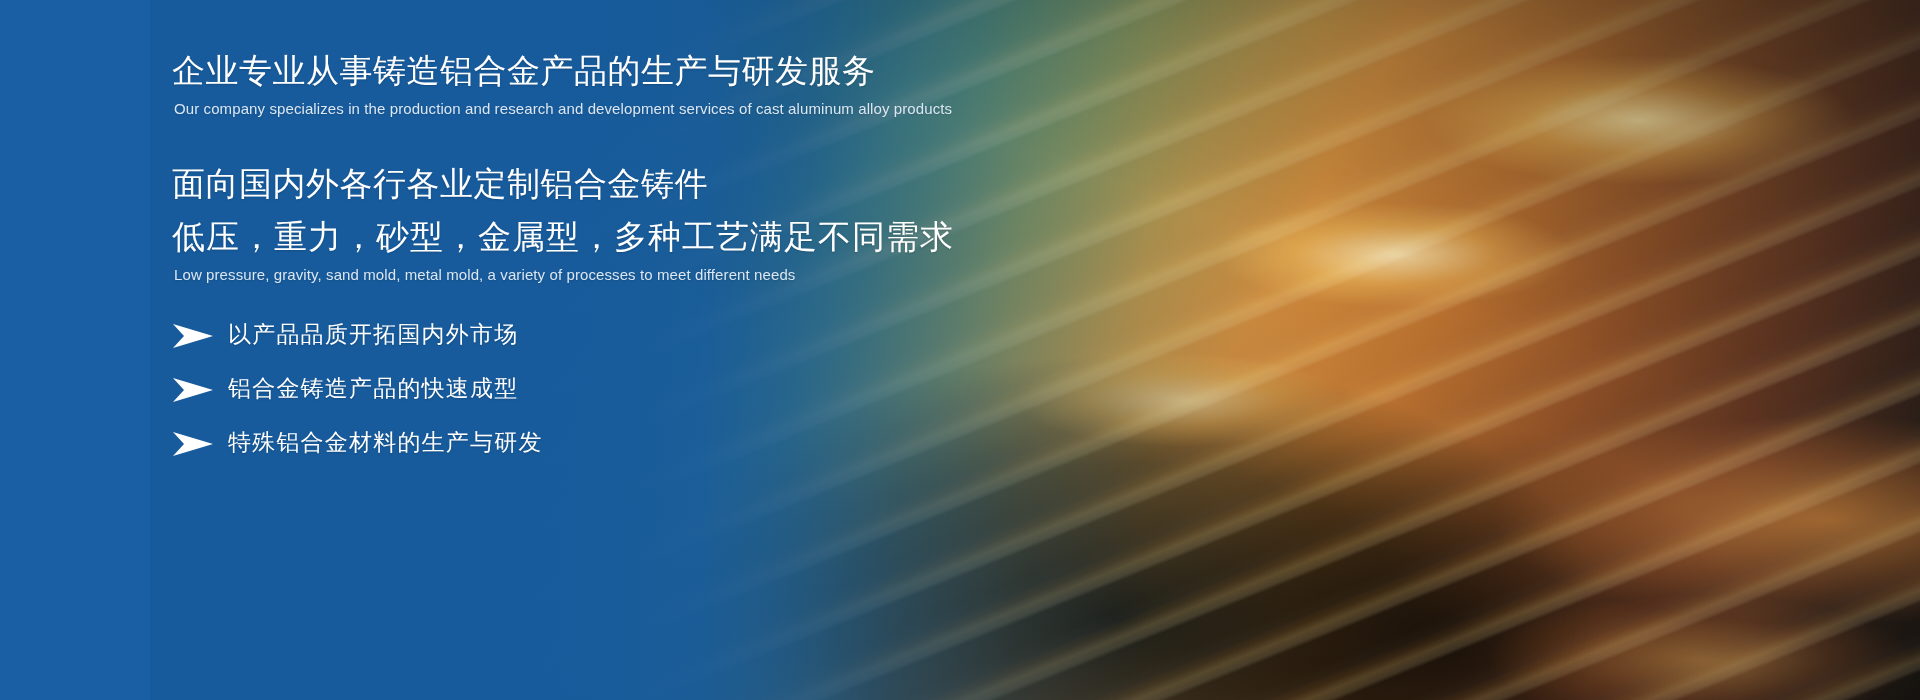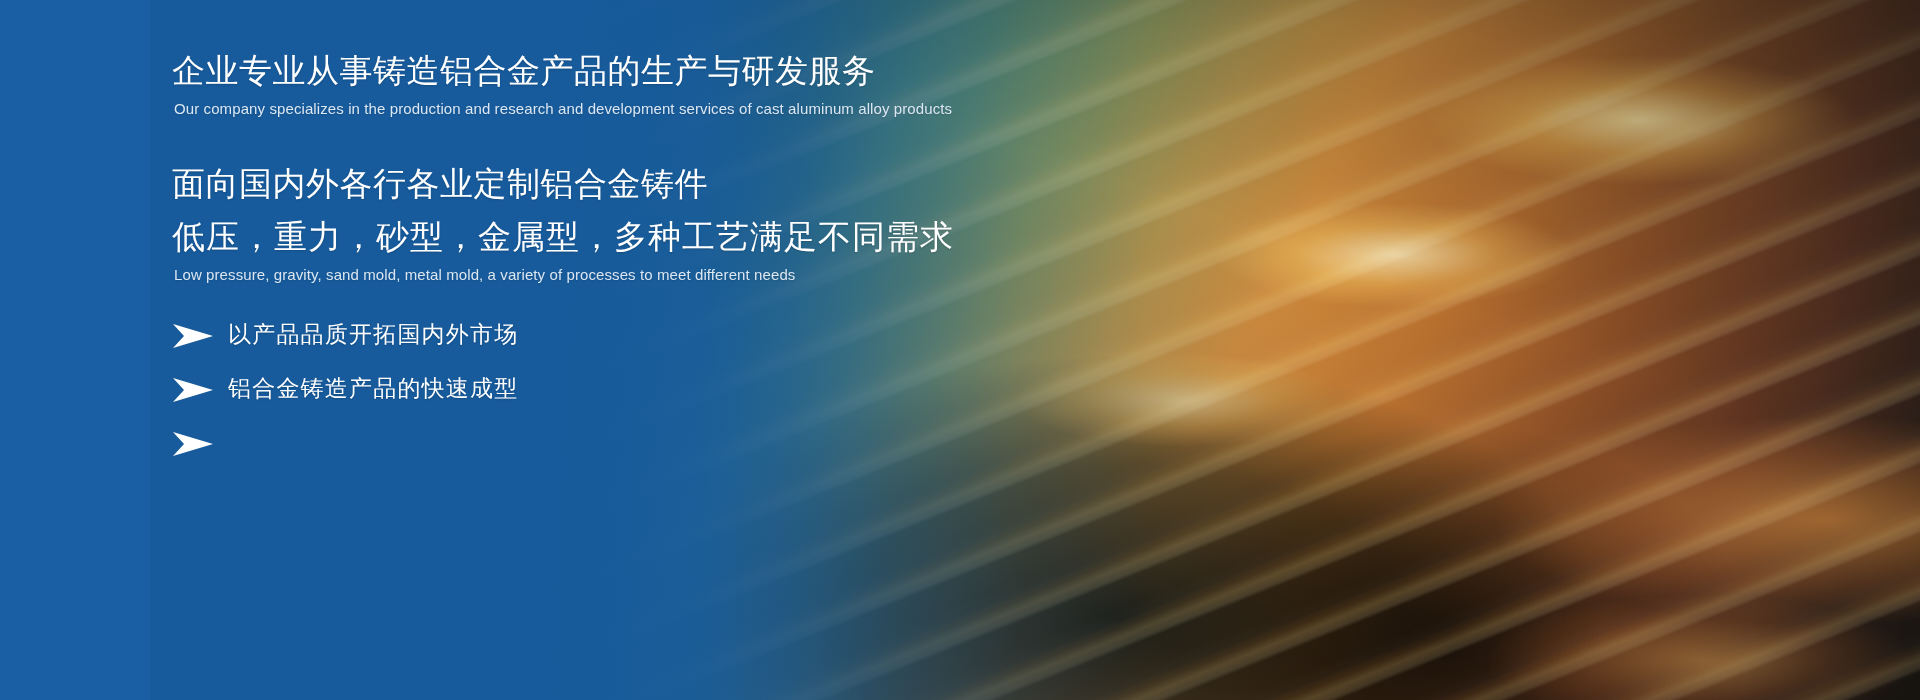--- a/index.html
+++ b/index.html
@@ -225,18 +225,19 @@
           <path d="M1 1 L41 13 L1 25 L12 13 Z" fill="#ffffff"></path>
         </svg>
         <span class="bullet-label">铝合金铸造产品的快速成型</span>
       </li>
 
 
       <li class="bullet">
         <svg class="arrow-icon" viewBox="0 0 42 26" aria-hidden="true">
           <path d="M1 1 L41 13 L1 25 L12 13 Z" fill="#ffffff"></path>
         </svg>
+        <span class="bullet-label">特殊铝合金材料的生产与研发</span>
       </li>
 
     </ul>
 
   </div>
 </div>
 
 </body></html>

